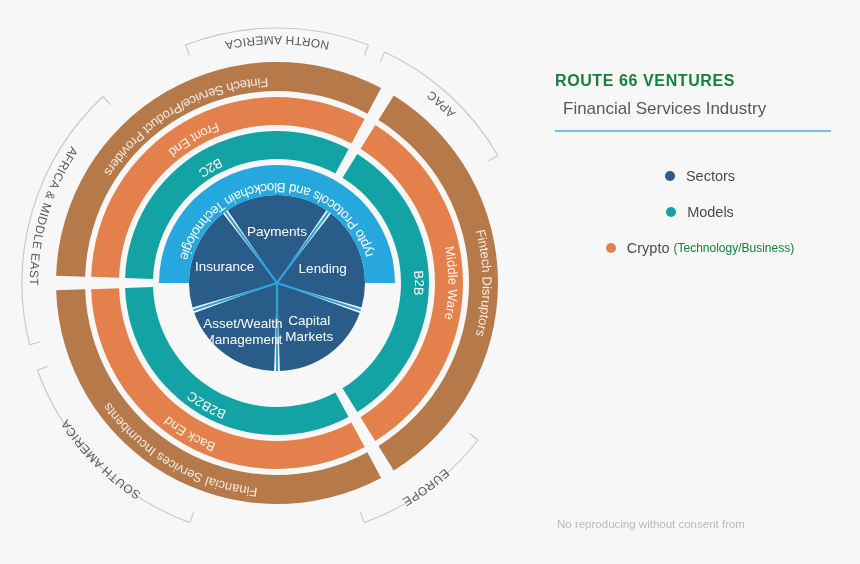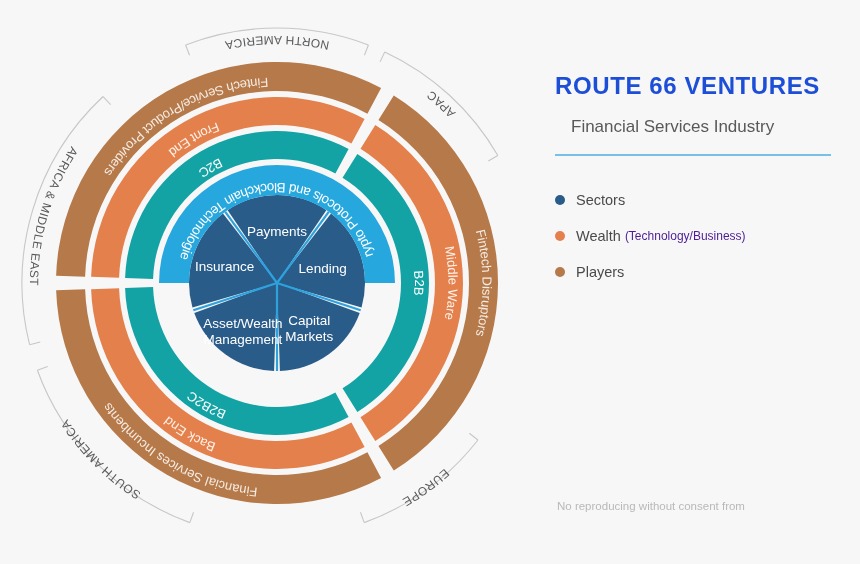--- a/index.html
+++ b/index.html
@@ -9,56 +9,57 @@
     font-family:"Liberation Sans", sans-serif;
     overflow:hidden;
     position:relative;
   }
   #wheel{position:absolute;left:0;top:0;}
   .panel{
     position:absolute;
     left:555px; top:72px; width:290px;
   }
   .brand{
-    font-size:24px;
+    font-size:16px;
     font-weight:bold;
     letter-spacing:0.6px;
-    color:#1d4ed8;
+    color:#15803d;
     margin:0 0 4px 0;
     line-height:1.15;
   }
   .subtitle{
     font-size:17px;
     color:#595959;
     line-height:1.33;
-    margin:16px;
+    margin:8px;
     font-weight:normal;
   }
   .rule{
     margin-top:9px;
     width:276px;height:2px;
     background:#79c0e8;
   }
   .legend{margin-top:26px;}
   .legend-row{
     display:flex;align-items:center;
     height:36px;
+    justify-content:center;
   }
   .dot{
     width:10px;height:10px;border-radius:50%;
     flex:0 0 auto;margin-right:11px;
   }
   .legend-label{
     font-size:14.5px;color:#4a4a4a;
   }
   .legend-note{
-    font-size:12px;color:#4c1d95;margin-left:4px;
+    font-size:12px;color:#15803d;margin-left:4px;
   }
   .footer{
-    position:absolute;left:557px;top:498px;
+    position:absolute;left:557px;top:516px;
     font-size:11.5px;line-height:1.55;
     color:#b9b9b9;
   }
 </style>
 </head>
 <body>
 
 <svg id="wheel" width="860" height="564" viewBox="0 0 860 564">
   <defs>
     <g id="defs-holder">
@@ -150,26 +151,26 @@
     <span>Financial Services Industry</span><br>
   </p>
   <div class="rule"></div>
 
   <div class="legend" id="legend">
       <div class="legend-row">
         <span class="dot" style="background: rgb(42, 92, 138);"></span>
         <span class="legend-label">Sectors</span>
       </div>
       <div class="legend-row">
-        <span class="dot" style="background: rgb(228, 128, 76);"></span>
-        <span class="legend-label">Wealth</span>
-        <span class="legend-note">(Technology/Business)</span>
+        <span class="dot" style="background: rgb(20, 163, 165);"></span>
+        <span class="legend-label">Models</span>
       </div>
       <div class="legend-row">
-        <span class="dot" style="background: rgb(181, 121, 74);"></span>
-        <span class="legend-label">Players</span>
+        <span class="dot" style="background: rgb(228, 128, 76);"></span>
+        <span class="legend-label">Crypto</span>
+        <span class="legend-note">(Technology/Business)</span>
       </div>
     </div>
 </div>
 
 <div class="footer">
   <div>No reproducing without consent from</div>
 </div>
 
 </body></html>

